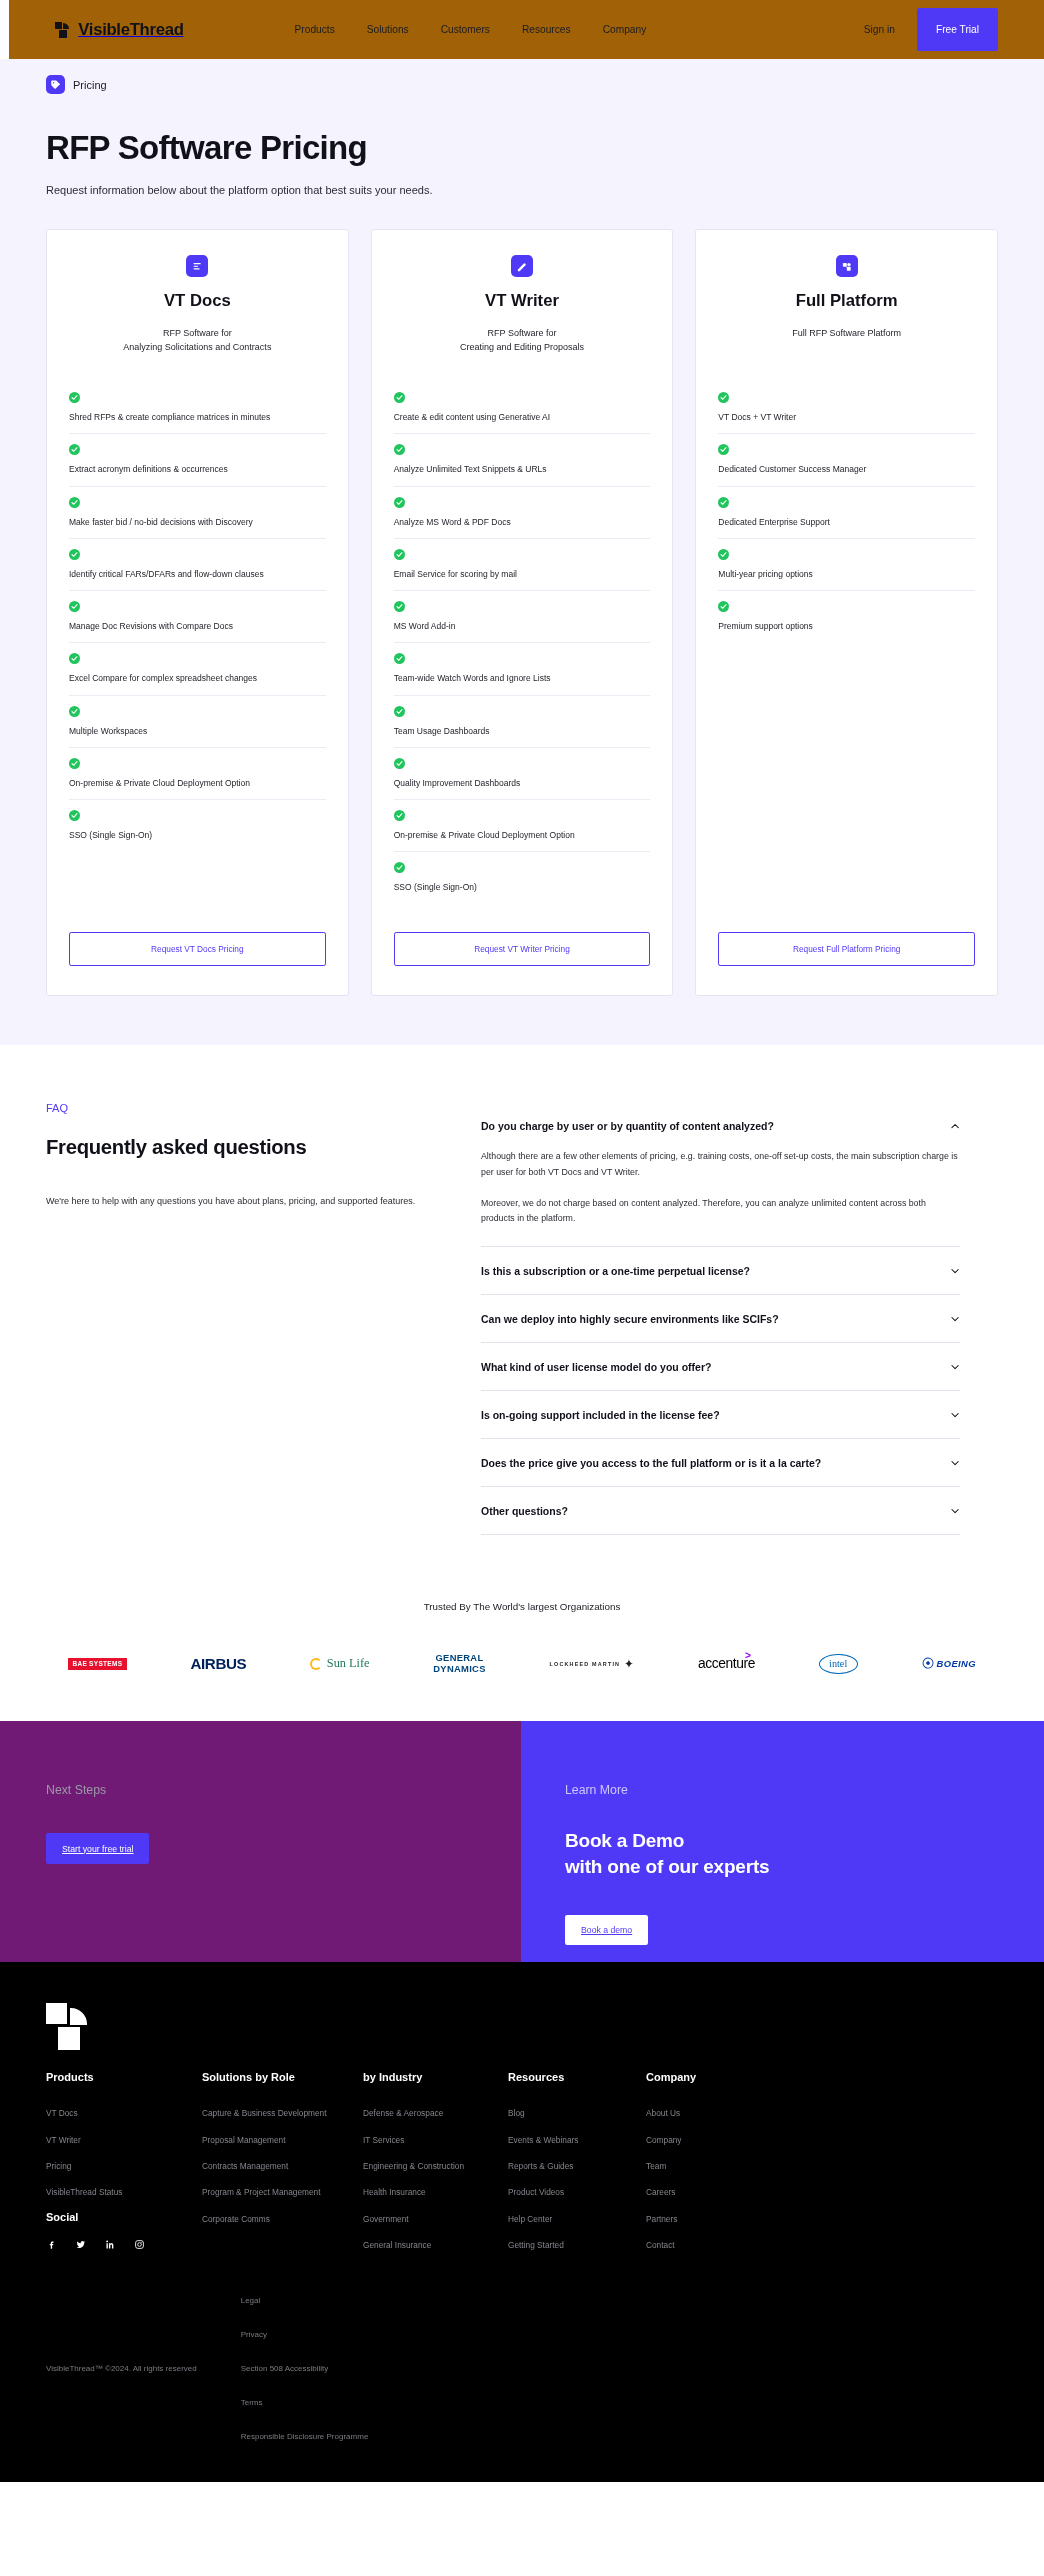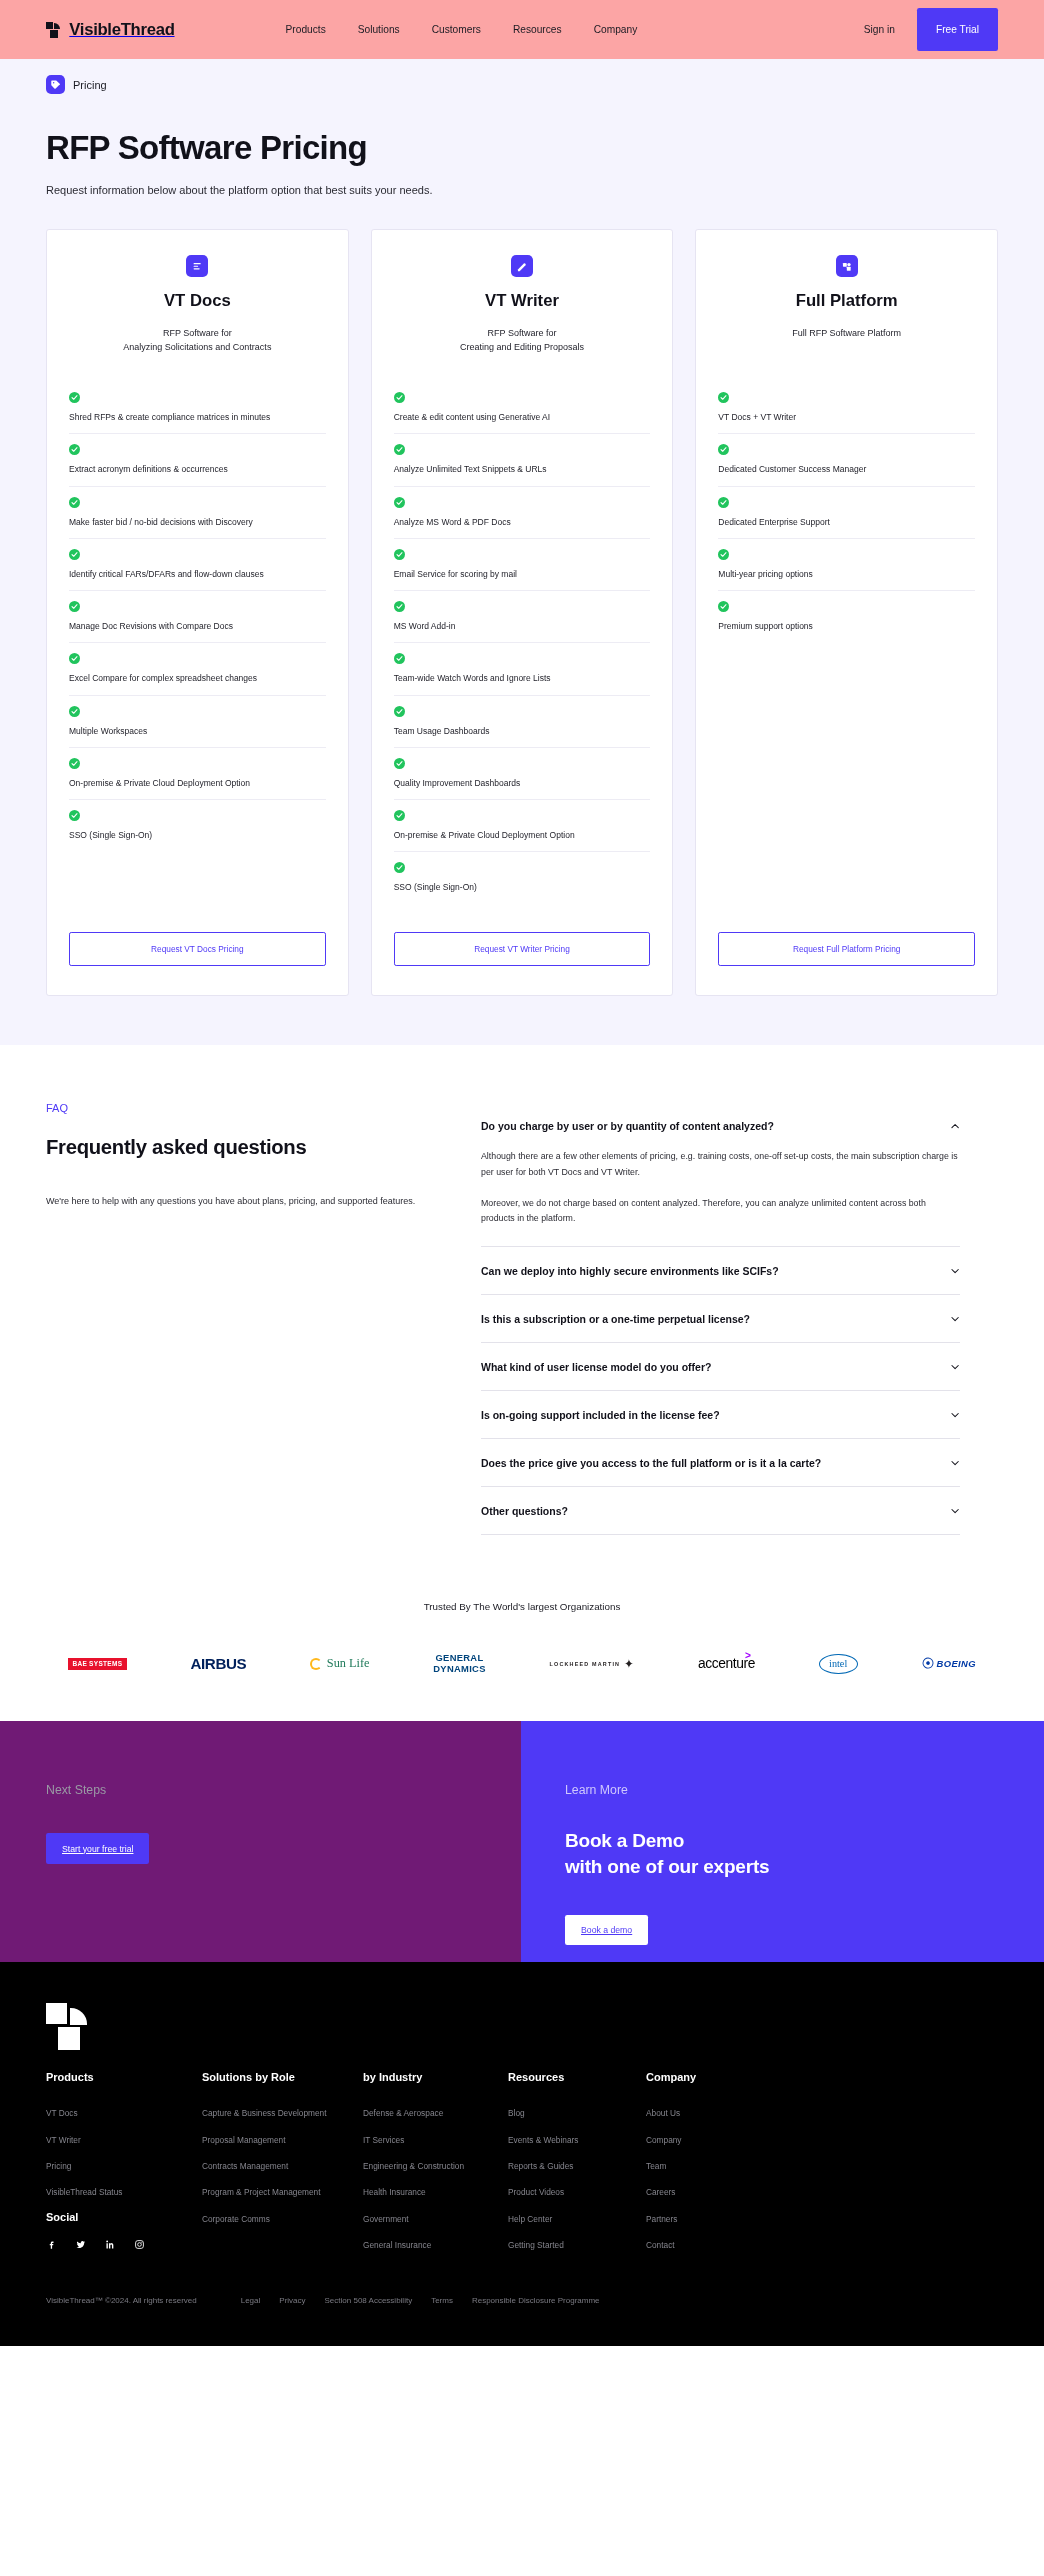--- a/index.html
+++ b/index.html
@@ -8,24 +8,25 @@
     font-family: "Liberation Sans", sans-serif;
     background: #ffffff;
     color: #0f0f14;
     -webkit-font-smoothing: antialiased;
   }
   .page { width: 1044px; position: relative; }
 
   
   .topnav {
     height: 59px;
-    background: #fca5a5;
+    background: #a16207;
     display: flex;
     align-items: center;
     padding: 0 46px;
+    margin-left: 9px;
   }
   .brand { display: flex; align-items: center; gap: 7.3px; }
   .brand-mark { width: 16px; height: 16px; position: relative; flex: none; }
   .brand-mark i { position: absolute; background: #11111a; display: block; }
   .brand-mark i.a { left: 0; top: 0; width: 7.3px; height: 7.3px; }
   .brand-mark i.b { left: 8px; top: 1.5px; width: 5.8px; height: 5.8px; border-radius: 0 5.8px 0 0;}
   .brand-mark i.c { left: 3.6px; top: 8px; width: 8px; height: 8px; }
   .brand-name { font-size: 16.7px; font-weight: bold; letter-spacing: -0.3px; color: #11111a; }
 
   .nav-links { display: flex; gap: 32px; margin-left: 111px; }
@@ -165,21 +166,21 @@
   .foot-col li { margin-bottom: 12.3px; }
   .foot-col a { font-size: 8.3px; color: #85858d; text-decoration: none; line-height: 1.45; display: inline-block; }
   .social-head { font-size: 11px; font-weight: bold; margin-top: 2.9px; }
   .social-row { display: flex; gap: 18px; margin-top: 16px; color: #fff; }
   .social-row a { color: #fff; text-decoration: none; display: block; }
   .foot-bottom {
     display: flex; align-items: center; gap: 44px;
     padding: 33px 0 41px; font-size: 8px; color: #7a7a82;
   }
   .foot-bottom .copy { white-space: nowrap; }
-  .legal-links { display: flex; gap: 19px; }
+  .legal-links { display: flex; gap: 25px; flex-direction: column; }
   .legal-links a { color: #7a7a82; text-decoration: none; white-space: nowrap; }
 </style>
 </head>
 <body>
 
 <div class="page">
 
   <div class="topnav">
     <a class="brand" href="#">
       <span class="brand-mark">
@@ -464,30 +465,30 @@
             </svg>
         </div>
         <div class="faq-a">
           <p>Although there are a few other elements of pricing, e.g. training costs, one-off set-up costs, the main subscription charge is per user for both VT Docs and VT Writer.</p>
           <p>Moreover, we do not charge based on content analyzed. Therefore, you can analyze unlimited content across both products in the platform.</p>
         </div>
       </div>
 
       <div class="faq-item">
         <div class="faq-q">
-          <span class="qt">Can we deploy into highly secure environments like SCIFs?</span>
+          <span class="qt">Is this a subscription or a one-time perpetual license?</span>
           <svg class="chev" viewBox="0 0 16 16">
               <path d="M3 5.5 8 10.5l5-5" stroke="#11111a" stroke-width="1.6" fill="none" stroke-linecap="round" stroke-linejoin="round"></path>
             </svg>
         </div>
       </div>
 
       <div class="faq-item">
         <div class="faq-q">
-          <span class="qt">Is this a subscription or a one-time perpetual license?</span>
+          <span class="qt">Can we deploy into highly secure environments like SCIFs?</span>
           <svg class="chev" viewBox="0 0 16 16">
               <path d="M3 5.5 8 10.5l5-5" stroke="#11111a" stroke-width="1.6" fill="none" stroke-linecap="round" stroke-linejoin="round"></path>
             </svg>
         </div>
       </div>
 
       <div class="faq-item">
         <div class="faq-q">
           <span class="qt">What kind of user license model do you offer?</span>
           <svg class="chev" viewBox="0 0 16 16">

